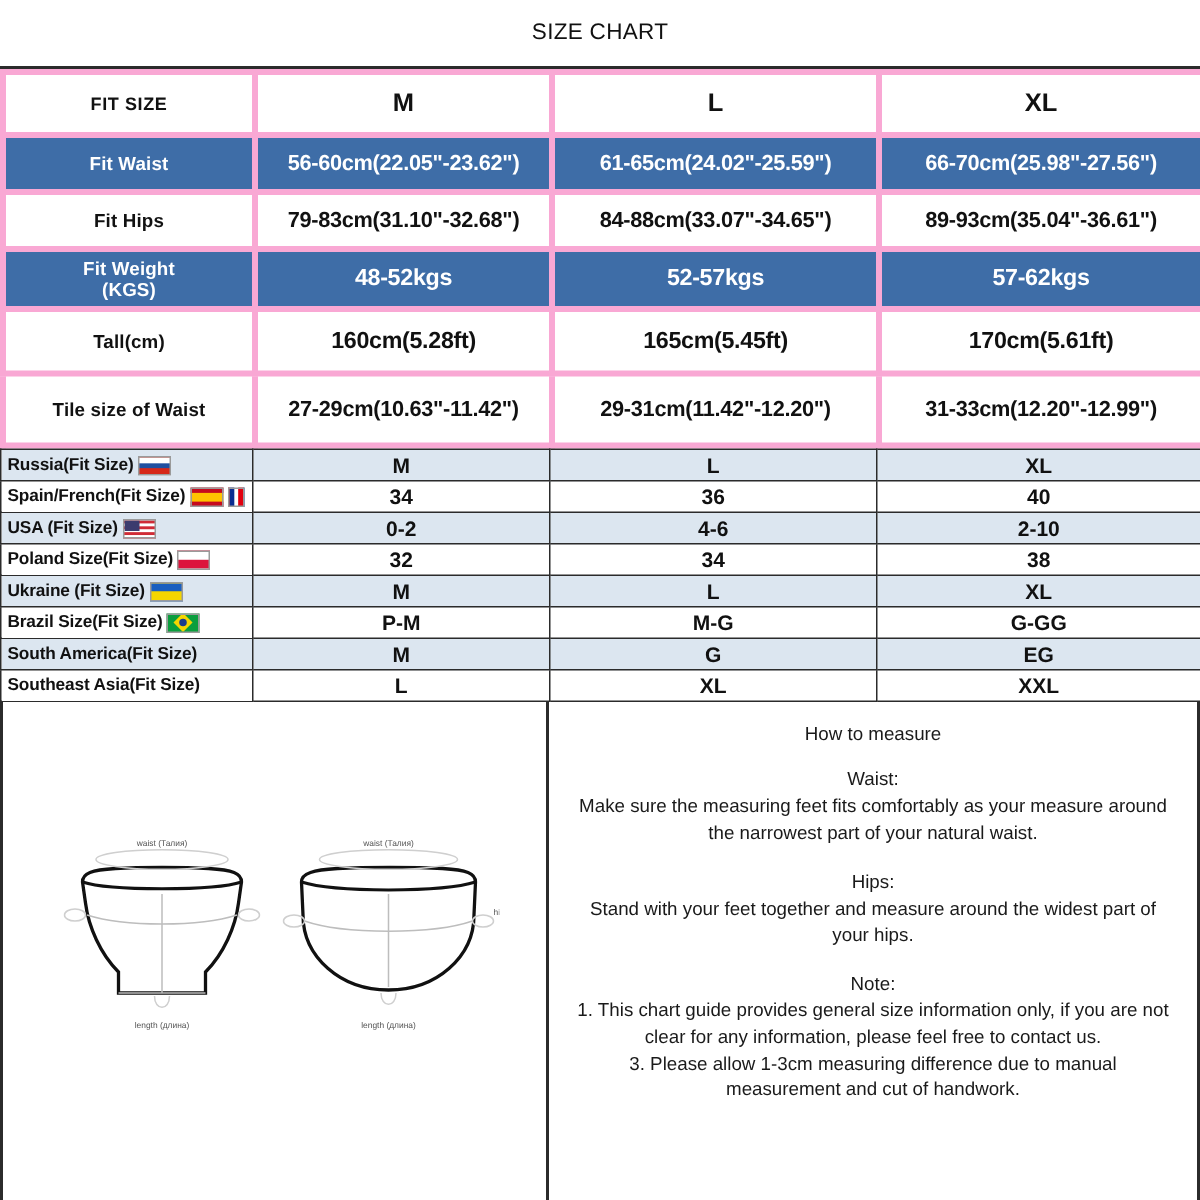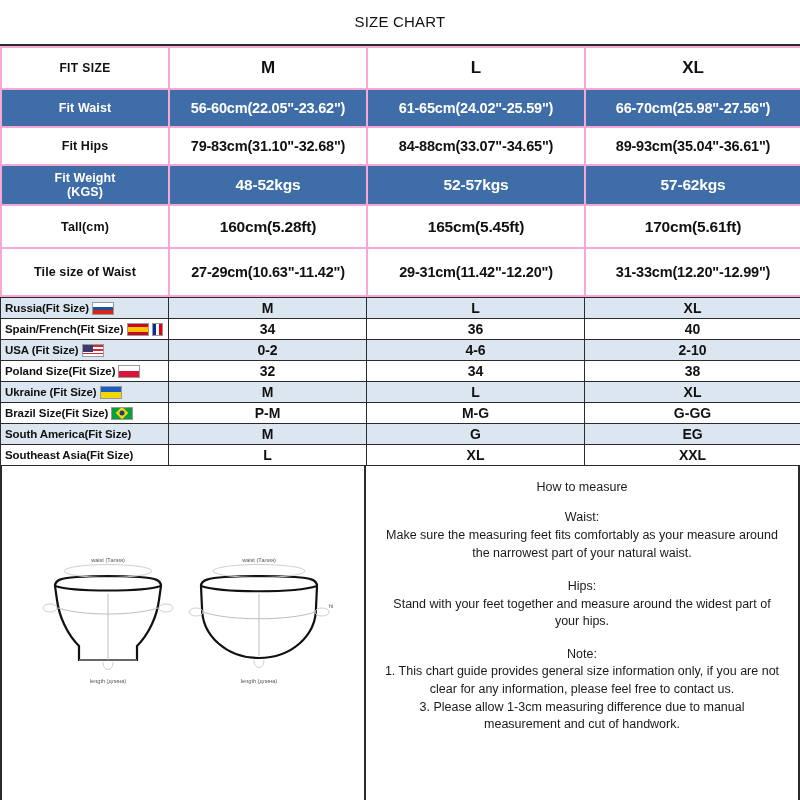--- a/index.html
+++ b/index.html
@@ -55,21 +55,21 @@
     border-collapse: collapse;
     width: 800px;
     table-layout: fixed;
   }
   table.size-table col.c0 { width: 168px; }
   table.size-table col.c1 { width: 198px; }
   table.size-table col.c2 { width: 218px; }
   table.size-table col.c3 { width: 216px; }
 
   table.size-table td {
-    border: 2px solid #f9a8d4;
+    border: 4px solid #f9a8d4;
     text-align: center;
     vertical-align: middle;
     font-weight: bold;
     color: #111;
     padding: 2px 3px;
     box-sizing: border-box;
   }
   .row-head td { height: 42px; font-size: 13px; }
   .row-head td.label { font-size: 12px; letter-spacing: .4px; }
   .row-head td.val { font-size: 17px; }

